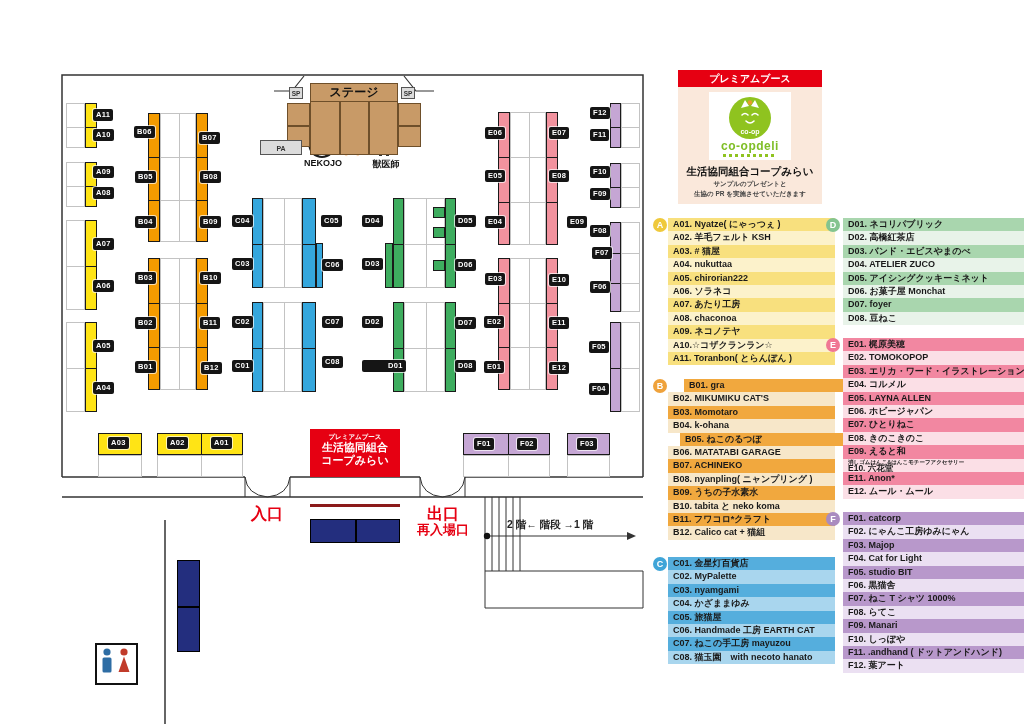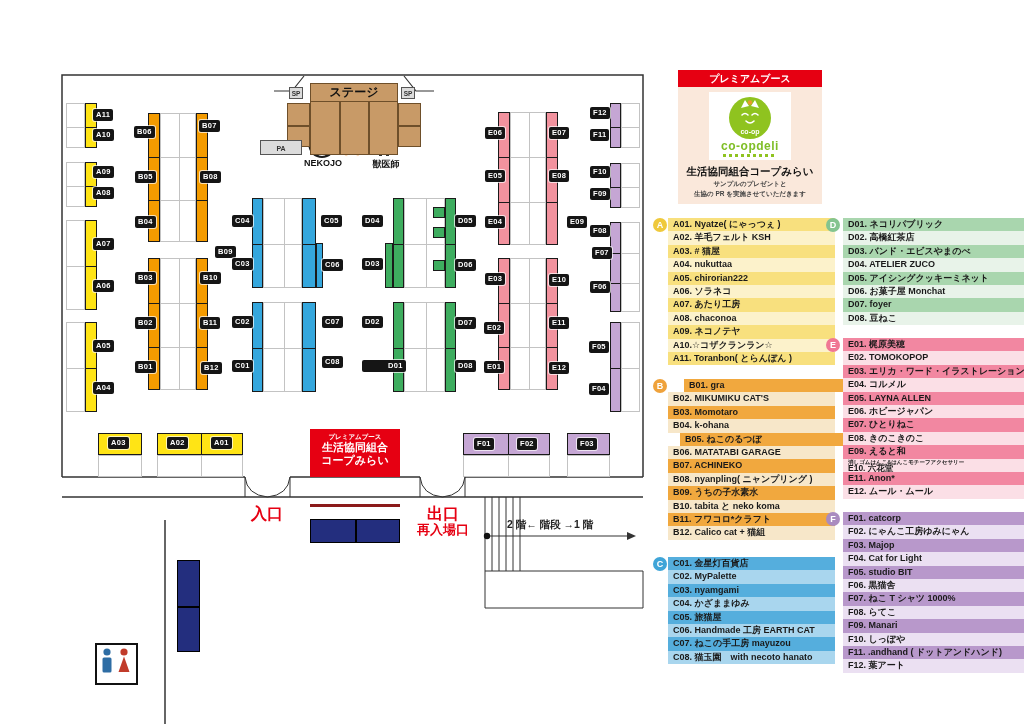--- a/index.html
+++ b/index.html
@@ -347,23 +347,23 @@
       <div class="chip" style="left: 93px; top: 238px;">A07</div>
       <div class="chip" style="left: 93px; top: 280px;">A06</div>
       <div class="chip" style="left: 93px; top: 340px;">A05</div>
       <div class="chip" style="left: 93px; top: 382px;">A04</div>
       <div class="chip" style="left: 108px; top: 437px;">A03</div>
       <div class="chip" style="left: 167px; top: 437px;">A02</div>
       <div class="chip" style="left: 211px; top: 437px;">A01</div>
       <div class="chip" style="left: 134px; top: 126px;">B06</div>
       <div class="chip" style="left: 135px; top: 171px;">B05</div>
       <div class="chip" style="left: 135px; top: 216px;">B04</div>
-      <div class="chip" style="left: 199px; top: 120px;">B07</div>
+      <div class="chip" style="left: 199px; top: 132px;">B07</div>
       <div class="chip" style="left: 200px; top: 171px;">B08</div>
-      <div class="chip" style="left: 215px; top: 216px; margin-top: 30px;">B09</div>
+      <div class="chip" style="left: 200px; top: 216px;">B09</div>
       <div class="chip" style="left: 135px; top: 272px;">B03</div>
       <div class="chip" style="left: 135px; top: 317px;">B02</div>
       <div class="chip" style="left: 135px; top: 361px;">B01</div>
       <div class="chip" style="left: 200px; top: 272px;">B10</div>
       <div class="chip" style="left: 200px; top: 317px;">B11</div>
       <div class="chip" style="left: 201px; top: 362px;">B12</div>
       <div class="chip" style="left: 232px; top: 215px;">C04</div>
       <div class="chip" style="left: 232px; top: 258px;">C03</div>
       <div class="chip" style="left: 232px; top: 316px;">C02</div>
       <div class="chip" style="left: 232px; top: 360px;">C01</div>
@@ -376,21 +376,21 @@
       <div class="chip" style="left: 362px; top: 316px;">D02</div>
       <div class="chip" style="left: 362px; top: 360px; padding-left: 26px;">D01</div>
       <div class="chip" style="left: 455px; top: 215px;">D05</div>
       <div class="chip" style="left: 455px; top: 259px;">D06</div>
       <div class="chip" style="left: 455px; top: 317px;">D07</div>
       <div class="chip" style="left: 455px; top: 360px;">D08</div>
       <div class="chip" style="left: 485px; top: 127px;">E06</div>
       <div class="chip" style="left: 485px; top: 170px;">E05</div>
       <div class="chip" style="left: 485px; top: 216px;">E04</div>
       <div class="chip" style="left: 485px; top: 273px;">E03</div>
-      <div class="chip" style="left: 484px; top: 316px; margin-top: 6px;">E02</div>
+      <div class="chip" style="left: 484px; top: 316px;">E02</div>
       <div class="chip" style="left: 484px; top: 361px;">E01</div>
       <div class="chip" style="left: 549px; top: 127px;">E07</div>
       <div class="chip" style="left: 549px; top: 170px;">E08</div>
       <div class="chip" style="left: 550px; top: 216px; margin-left: 17px;">E09</div>
       <div class="chip" style="left: 549px; top: 274px;">E10</div>
       <div class="chip" style="left: 549px; top: 317px;">E11</div>
       <div class="chip" style="left: 549px; top: 362px;">E12</div>
       <div class="chip" style="left: 590px; top: 107px;">F12</div>
       <div class="chip" style="left: 590px; top: 129px;">F11</div>
       <div class="chip" style="left: 590px; top: 166px;">F10</div>

